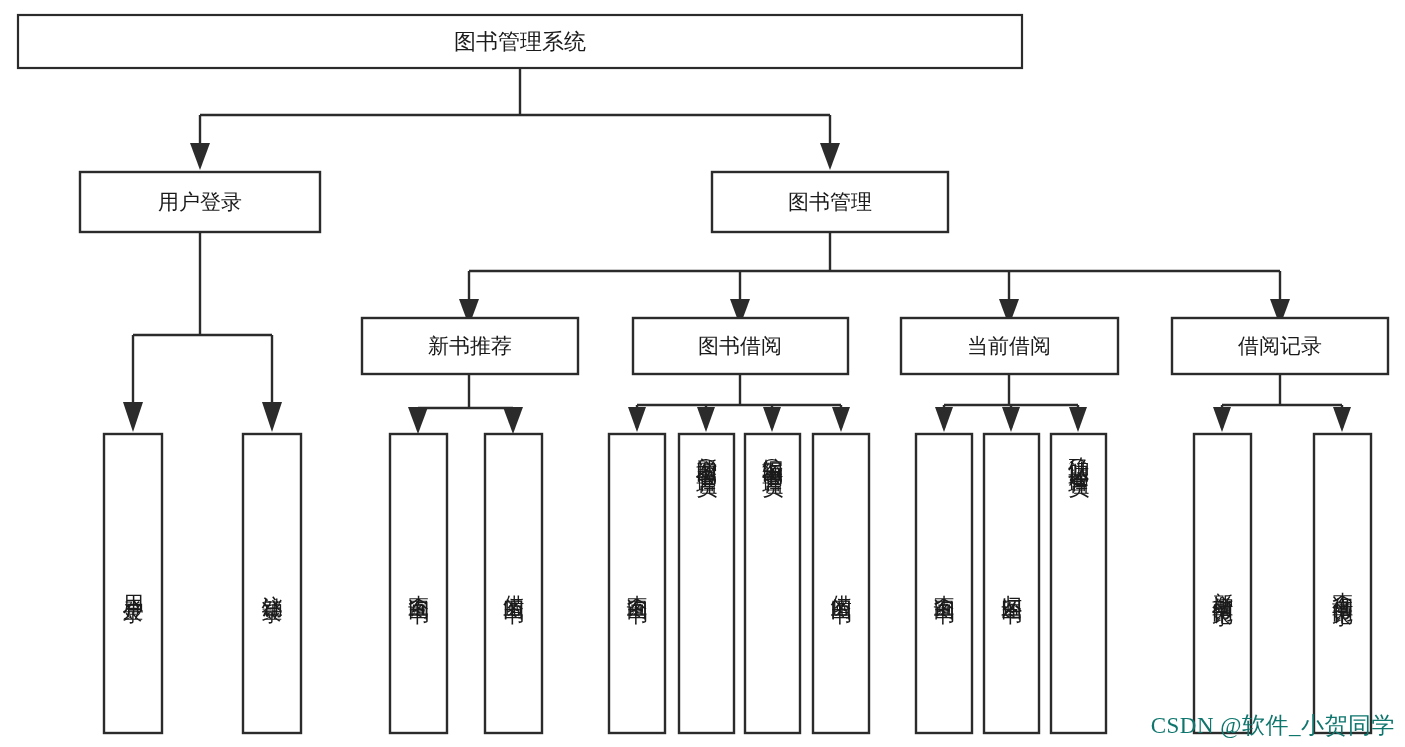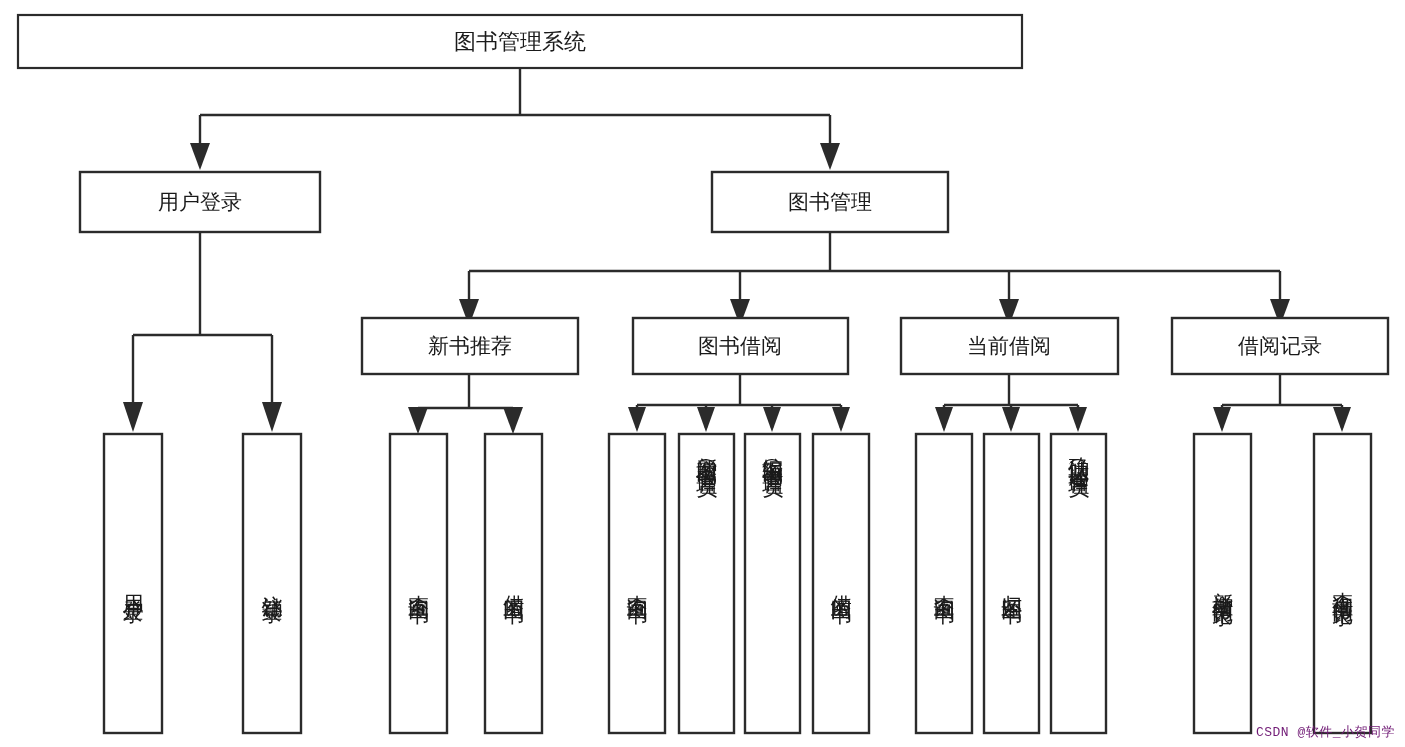--- a/index.html
+++ b/index.html
@@ -70,23 +70,23 @@
     font-size: 21px;
     line-height: 1.08;
     letter-spacing: 3px;
     color: #1a1a1a;
     white-space: nowrap;
   }
   .watermark {
     position: absolute;
     right: 10px;
     bottom: 6px;
-    font-family: Liberation Mono, monospace;
-    font-size: 13px;
-    color: #701a75;
+    font-family: Liberation Serif, serif;
+    font-size: 23px;
+    color: #0f766e;
     letter-spacing: 0.5px;
     pointer-events: none;
   }
 </style>
 </head>
 <body>
 
 <div id="diagram-root">
 
   <svg class="flow" viewBox="0 0 1405 747" xmlns="http://www.w3.org/2000/svg">

